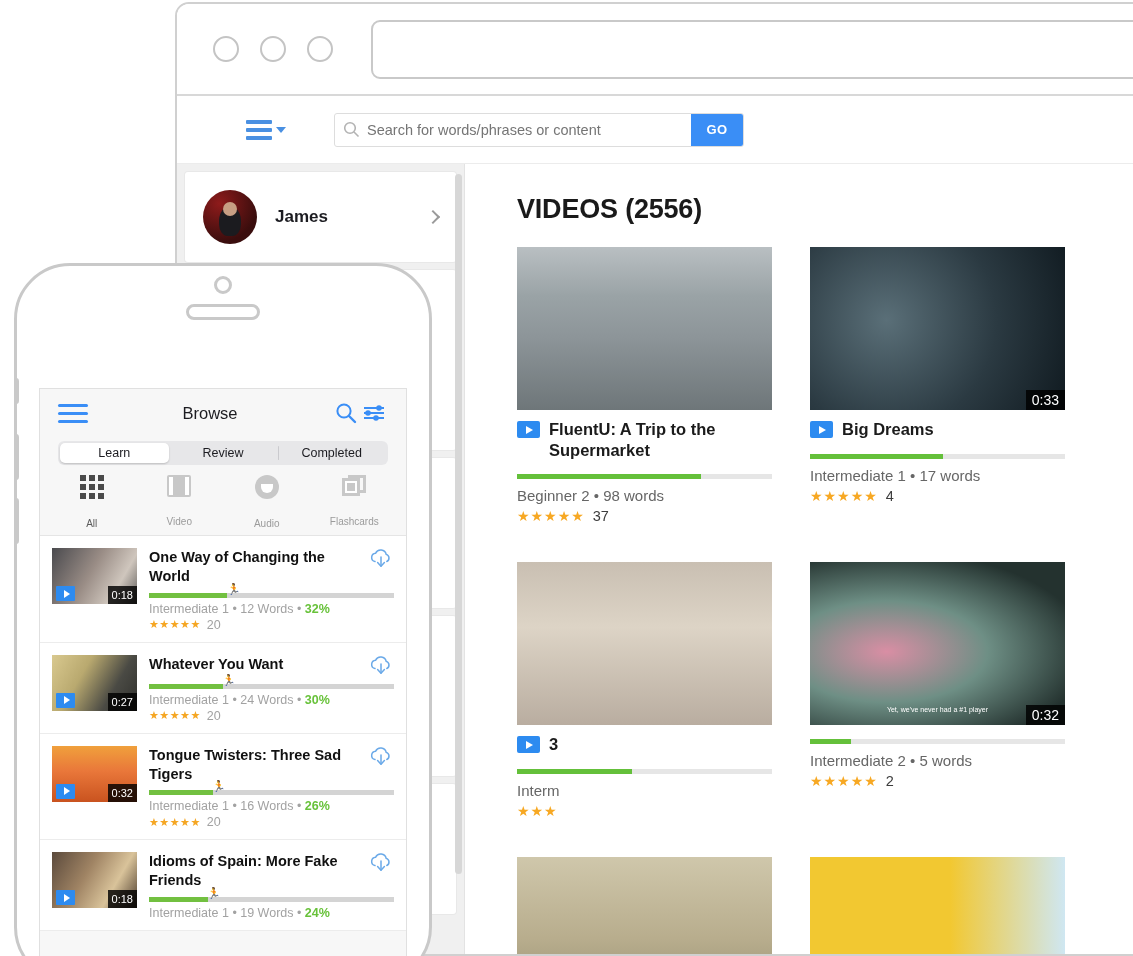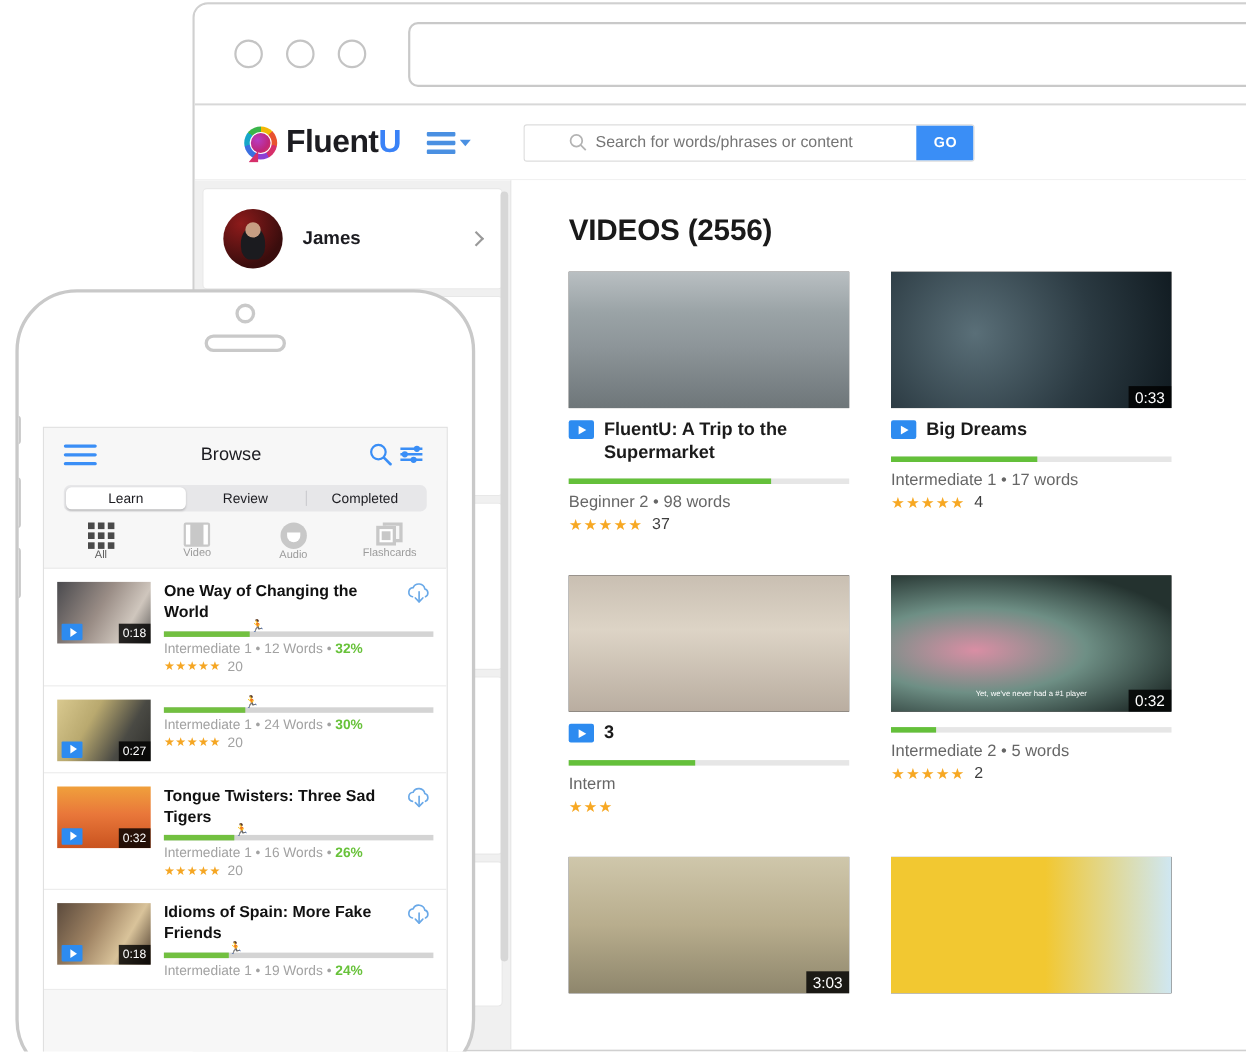--- a/index.html
+++ b/index.html
@@ -77,21 +77,21 @@
   .hamburger { width: 26px; display:flex; flex-direction:column; gap:4px; }
   .hamburger span { display:block; height:4px; background:#4a90e2; border-radius:1px; }
   .caret-down {
     width:0; height:0; border-left:5px solid transparent; border-right:5px solid transparent;
     border-top:6px solid #4a90e2;
   }
 
   .search-box {
     margin-left: 48px; display:flex; align-items:stretch;
     width: 410px; height: 34px;
-    border:1px solid #dddddd; border-radius: 3px; overflow:hidden; background:#fff;padding-left:32px;
+    border:1px solid #dddddd; border-radius: 3px; overflow:hidden; background:#fff;
   }
   .search-icon { width: 32px; display:flex; align-items:center; justify-content:center; }
   .search-input {
     flex:1; border:none; outline:none; font-size: 14.5px; color:#8b8b8b;
     font-family:"Liberation Sans", sans-serif; background:transparent;
   }
   .go-btn {
     width: 52px; background:#3a8ef6; color:#fff; border:none; cursor:pointer;
     font-size: 13px; font-weight: 700; letter-spacing: .5px;
     font-family:"Liberation Sans", sans-serif;
@@ -140,21 +140,21 @@
   .main {
     flex:1; padding: 30px 0 0 52px; background:#fff; position:relative; overflow:hidden;
   }
   .videos-title {
     font-size: 27px; font-weight: 700; color:#1a1a1a; letter-spacing:-.2px;
     margin-bottom: 22px;
   }
   .grid { display:flex; gap: 38px; flex-wrap: wrap; }
   .vcard { width: 255px; }
   .thumb {
-    width:100%; height: 124px; position:relative; overflow:hidden; background:#222;
+    width:100%; height: 163px; position:relative; overflow:hidden; background:#222;
   }
   .thumb .img { position:absolute; inset:0; }
   .dur {
     position:absolute; right:0; bottom:0; background:rgba(0,0,0,.82); color:#fff;
     font-size: 14px; padding: 2px 6px; font-family:"Liberation Sans", sans-serif;
   }
   .vtitle {
     display:flex; align-items:flex-start; gap:9px; margin-top: 9px;
     font-size: 16.5px; font-weight: 700; color:#1b1b1b; line-height:1.25;
   }
@@ -214,21 +214,21 @@
     display:flex; align-items:center; padding: 2px; position:relative;
   }
   .seg > div {
     flex:1; text-align:center; font-size: 12.5px; color:#1c1c21; line-height: 20px;
     border-radius:5px; cursor:pointer;
   }
   .seg > div.active { background:#fff; box-shadow: 0 1px 2px rgba(0,0,0,.18); }
   .seg .divider { position:absolute; left: 66.6%; top:5px; width:1px; height:14px; background:#cacace; flex:none; }
 
   .ph-tabs { display:flex; padding: 10px 8px 6px; }
-  .ph-tab { flex:1; display:flex; flex-direction:column; align-items:center; gap:0; cursor:pointer; }
+  .ph-tab { flex:1; display:flex; flex-direction:column; align-items:center; gap:19px; cursor:pointer; }
   .ph-tab span.lbl { font-size: 10px; color:#9b9b9b; }
   .ph-tab.active span.lbl { color:#5b5b5b; }
   .grid-ico { display:grid; grid-template-columns:repeat(3,6px); grid-template-rows:repeat(3,6px); gap:3px; }
   .grid-ico i { background:#4a4a4a; display:block; }
   .film-ico { width:24px; height:22px; background:#c8c8c8; position:relative; border-radius:2px; }
   .film-ico::before, .film-ico::after {
     content:""; position:absolute; top:2px; bottom:2px; width:4px; background:#fff;
   }
   .film-ico::before{ left:2px; } .film-ico::after{ right:2px; }
   .head-ico { width:24px;height:24px;border-radius:50%;background:#c8c8c8; position:relative; }
@@ -278,29 +278,20 @@
     <div class="browser-chrome">
       <div class="dots">
         <div class="dot"></div>
         <div class="dot"></div>
         <div class="dot"></div>
       </div>
       <div class="urlbar"></div>
     </div>
 
     <div class="app-header">
-      <div class="logo-wrap">
-        <div class="logo-mark">
-          <div class="ring"></div>
-            <div class="inner"></div>
-            <div class="globe"></div>
-            <div class="tail"></div>
-        </div>
-        <div class="logo-text"><span>Fluent</span><span class="u">U</span></div>
-      </div>
       <div class="hamburger-dd">
         <div class="hamburger">
           <span></span>
             <span></span>
             <span></span>
         </div>
         <div class="caret-down"></div>
       </div>
       <div class="search-box">
         <div class="search-icon">
@@ -513,20 +504,28 @@
                 <span class="c">20</span>
               </div>
             </div>
           </div>
           <div class="ph-item">
             <div class="ph-thumb" style="background: linear-gradient(120deg, rgb(217, 201, 143) 0%, rgb(185, 169, 111) 35%, rgb(74, 74, 68) 70%, rgb(47, 47, 44) 100%);">
               <span class="ph-play"></span>
               <div class="dur">0:27</div>
             </div>
             <div class="ph-info">
+              <div class="ph-row1">
+                <div class="ph-name">Whatever You Want</div>
+                <span class="cloud-ico"><svg width="26" height="22" viewBox="0 0 26 22">
+                    <path d="M7 13.5a4.2 4.2 0 0 1 .6-8.3 5.6 5.6 0 0 1 10.6 1.2 3.8 3.8 0 0 1 .6 7.1" fill="none" stroke="#6aa9e8" stroke-width="1.5" stroke-linecap="round"></path>
+                    <line x1="13" y1="9" x2="13" y2="18" stroke="#6aa9e8" stroke-width="1.5" stroke-linecap="round"></line>
+                    <polyline points="9.6,14.6 13,18.2 16.4,14.6" fill="none" stroke="#6aa9e8" stroke-width="1.5" stroke-linecap="round" stroke-linejoin="round"></polyline>
+                  </svg></span>
+              </div>
               <div class="ph-pbar">
                 <i style="width:30%"></i>
                 <span class="runner" style="left:30%">🏃</span>
               </div>
               <div class="ph-meta"><span>Intermediate 1 • 24 Words • </span><span class="pct">30%</span></div>
               <div class="ph-stars">
                 <span class="s">★★★★★</span>
                 <span class="c">20</span>
               </div>
             </div>

